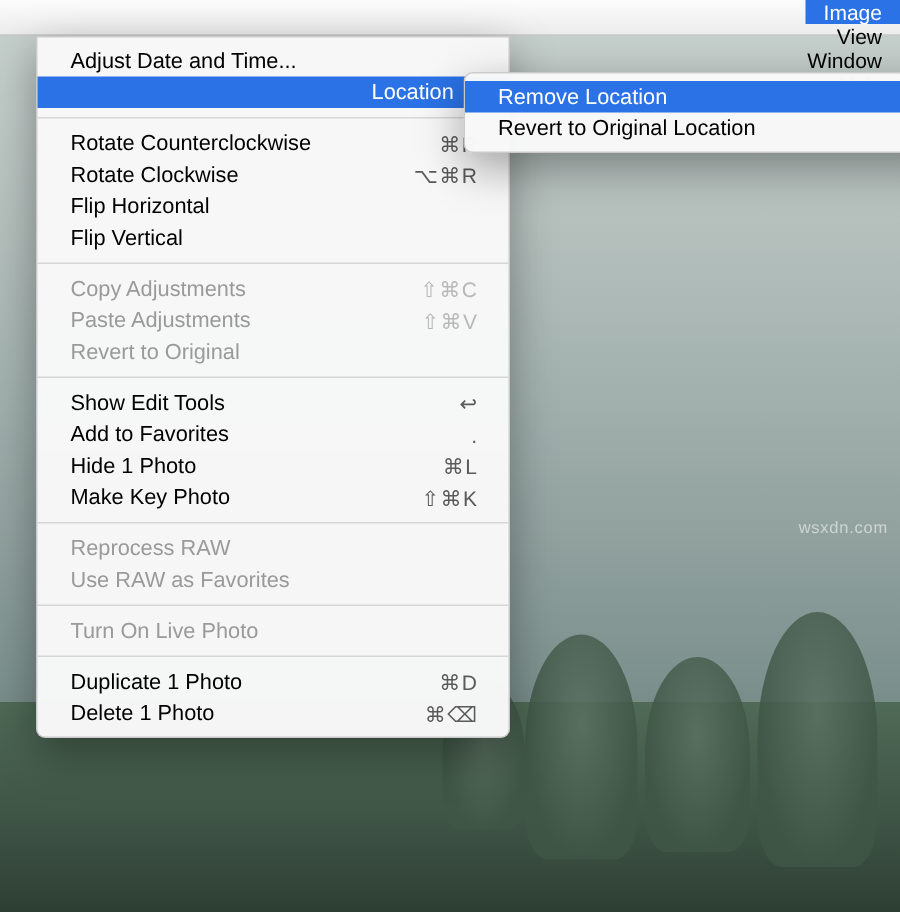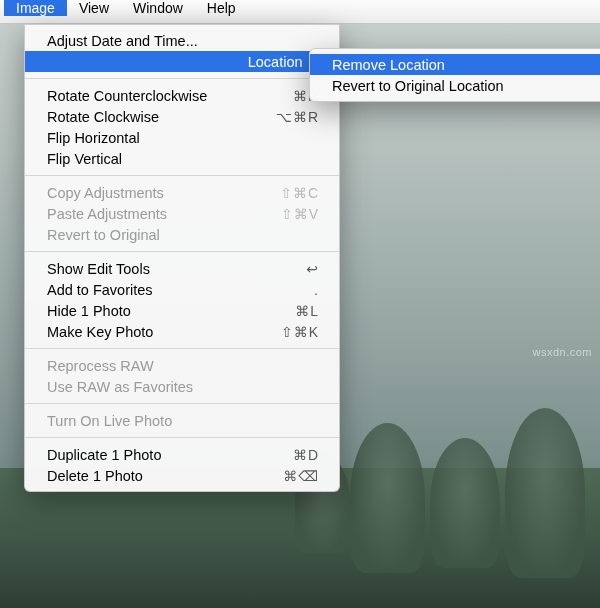--- a/index.html
+++ b/index.html
@@ -38,22 +38,23 @@
     letter-spacing: .5px;
     writing-mode: horizontal-tb;
   }
 
   .menubar {
     position: relative;
     height: 24px;
     background: linear-gradient(#fcfcfc, #ececec);
     border-bottom: 1px solid #c8c8c8;
     display: flex;
-    align-items: flex-start;
+    align-items: flex-end;
     padding-left: 4px;
+    flex-direction: column;
   }
   .menubar .mb-item {
     display: flex; align-items: center;
     padding: 0 12px;
     font-size: 14px;
     color: #000;
     cursor: default;
   }
   .menubar .mb-item.active {
     background: #2a72e6;

